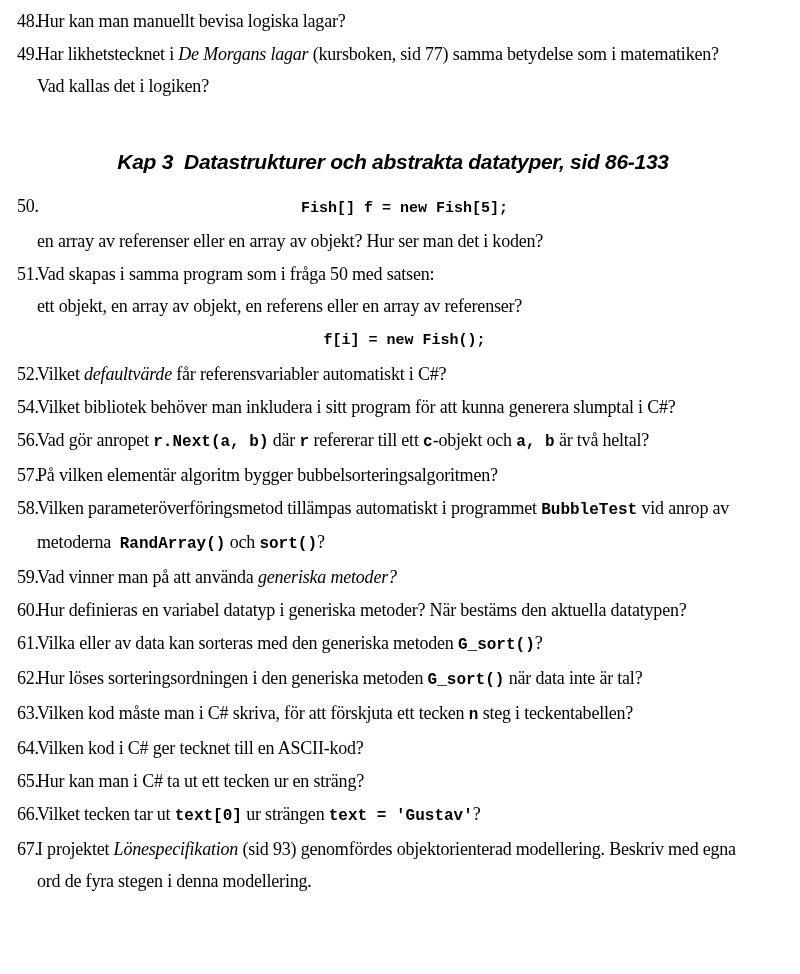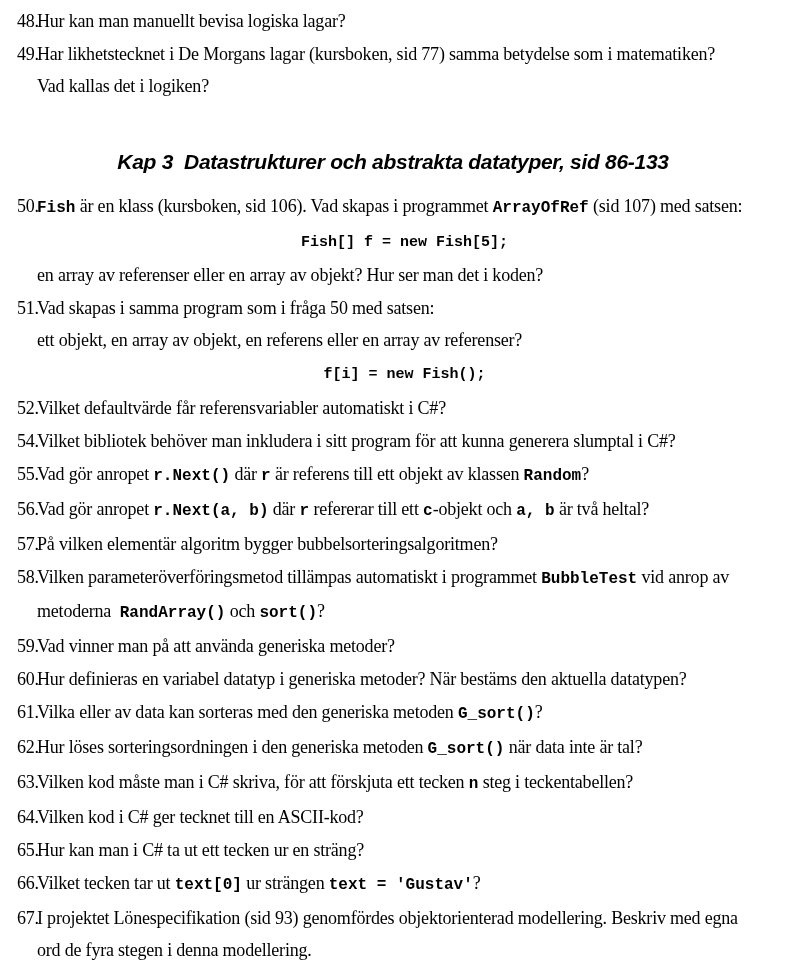--- a/index.html
+++ b/index.html
@@ -33,20 +33,21 @@
   }
   .qline {
     line-height: 32px;
     white-space: nowrap;
   }
   .qline.center {
     text-align: center;
     padding-right: 20px;
   }
   .seg-italic {
+    font-style: italic;
     text-align: center;
   }
   .seg-code {
     font-family: "Liberation Mono", "DejaVu Sans Mono", monospace;
     font-weight: bold;
     font-size: 16px;
     letter-spacing: 0;
   }
   .seg-code-lg {
     font-family: "Liberation Mono", "DejaVu Sans Mono", monospace;
@@ -74,41 +75,36 @@
       <div class="qline"><span class="seg">Hur kan man manuellt bevisa logiska lagar?</span></div>
     </div>
     <div class="question">
       <span class="qnum">49.</span>
       <div class="qline"><span class="seg">Har likhetstecknet i </span><span class="seg-italic">De Morgans lagar</span><span class="seg"> (kursboken, sid 77) samma betydelse som i matematiken?</span></div>
       <div class="qline"><span class="seg">Vad kallas det i logiken?</span></div>
     </div>
     <div class="section-heading">Kap 3&nbsp; Datastrukturer och abstrakta datatyper, sid 86-133</div>
     <div class="question">
       <span class="qnum">50.</span>
-      <div class="qline"><span class="seg-code">Fish</span><span class="seg"> är en klass (kursboken, sid 106). Vad skapas i programmet </span><span class="seg-code">ArrayOfRef</span><span class="seg"> (sid 107) med satsen:</span></div>
       <div class="qline center"><span class="seg-code-lg">Fish[] f = new Fish[5];</span></div>
       <div class="qline"><span class="seg">en array av referenser eller en array av objekt? Hur ser man det i koden?</span></div>
     </div>
     <div class="question">
       <span class="qnum">51.</span>
       <div class="qline"><span class="seg">Vad skapas i samma program som i fråga 50 med satsen:</span></div>
       <div class="qline"><span class="seg">ett objekt, en array av objekt, en referens eller en array av referenser?</span></div>
       <div class="qline center"><span class="seg-code-lg">f[i] = new Fish();</span></div>
     </div>
     <div class="question">
       <span class="qnum">52.</span>
       <div class="qline"><span class="seg">Vilket </span><span class="seg-italic">defaultvärde</span><span class="seg"> får referensvariabler automatiskt i C#?</span></div>
     </div>
     <div class="question">
       <span class="qnum">54.</span>
       <div class="qline"><span class="seg">Vilket bibliotek behöver man inkludera i sitt program för att kunna generera slumptal i C#?</span></div>
-    </div>
-    <div class="question">
-      <span class="qnum">55.</span>
-      <div class="qline"><span class="seg">Vad gör anropet </span><span class="seg-code">r.Next()</span><span class="seg"> där </span><span class="seg-code">r</span><span class="seg"> är referens till ett objekt av klassen </span><span class="seg-code">Random</span><span class="seg">?</span></div>
     </div>
     <div class="question">
       <span class="qnum">56.</span>
       <div class="qline"><span class="seg">Vad gör anropet </span><span class="seg-code">r.Next(a, b)</span><span class="seg"> där </span><span class="seg-code">r</span><span class="seg"> refererar till ett </span><span class="seg-code">c</span><span class="seg">-objekt och </span><span class="seg-code">a, b</span><span class="seg"> är två heltal?</span></div>
     </div>
     <div class="question">
       <span class="qnum">57.</span>
       <div class="qline"><span class="seg">På vilken elementär algoritm bygger bubbelsorteringsalgoritmen?</span></div>
     </div>
     <div class="question">

